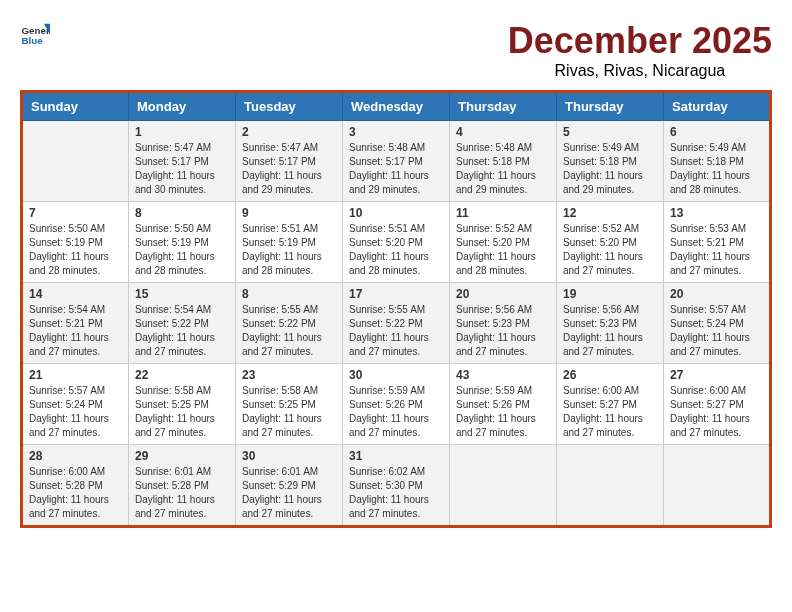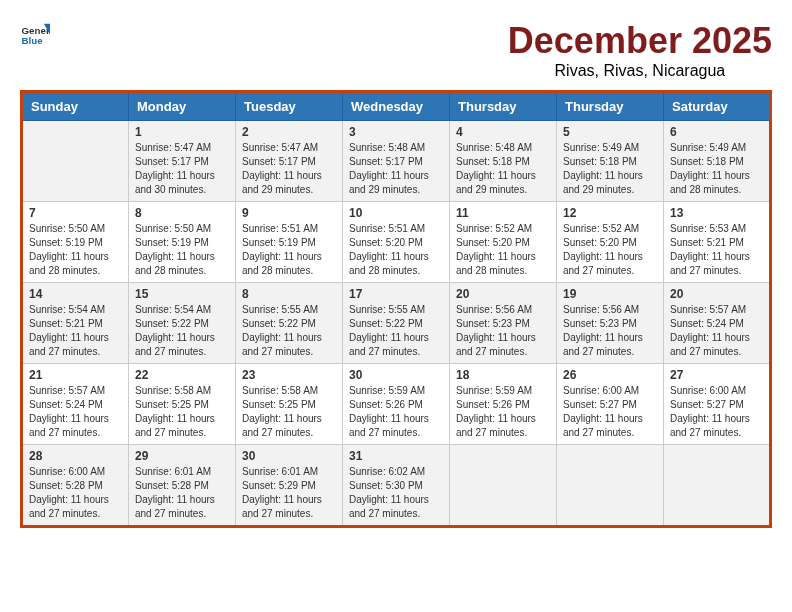--- a/index.html
+++ b/index.html
@@ -210,21 +210,21 @@
         </td>
         <td>
           <span class="day-number">23</span>
           <div class="day-info">Sunrise: 5:58 AM<br>Sunset: 5:25 PM<br>Daylight: 11 hours<br>and 27 minutes.</div>
         </td>
         <td>
           <span class="day-number">30</span>
           <div class="day-info">Sunrise: 5:59 AM<br>Sunset: 5:26 PM<br>Daylight: 11 hours<br>and 27 minutes.</div>
         </td>
         <td>
-          <span class="day-number">18</span>
+          <span class="day-number">43</span>
           <div class="day-info">Sunrise: 5:59 AM<br>Sunset: 5:26 PM<br>Daylight: 11 hours<br>and 27 minutes.</div>
         </td>
         <td>
           <span class="day-number">26</span>
           <div class="day-info">Sunrise: 6:00 AM<br>Sunset: 5:27 PM<br>Daylight: 11 hours<br>and 27 minutes.</div>
         </td>
         <td>
           <span class="day-number">27</span>
           <div class="day-info">Sunrise: 6:00 AM<br>Sunset: 5:27 PM<br>Daylight: 11 hours<br>and 27 minutes.</div>
         </td>

